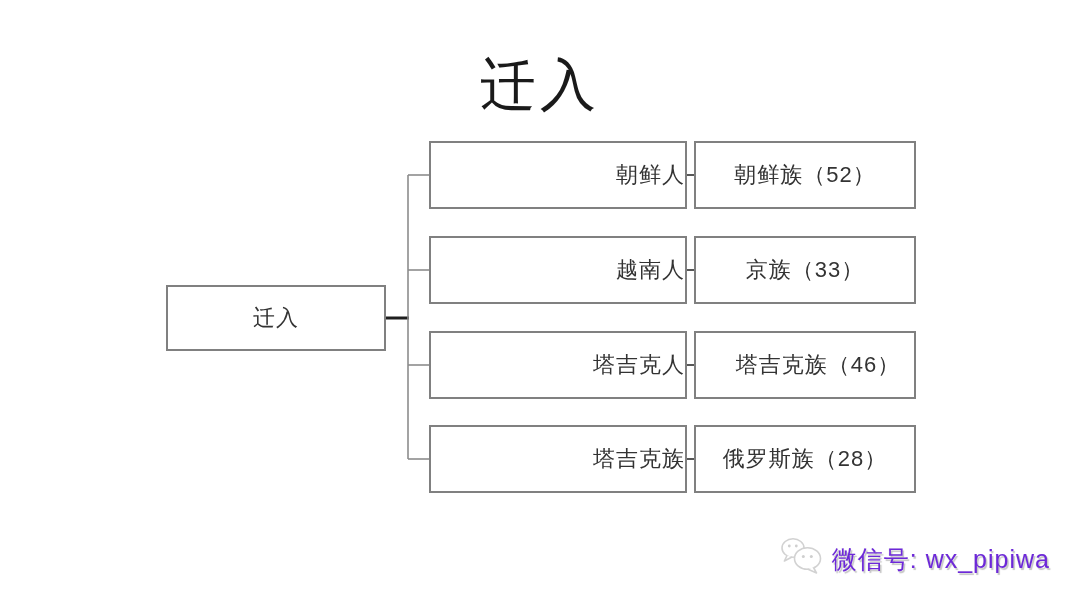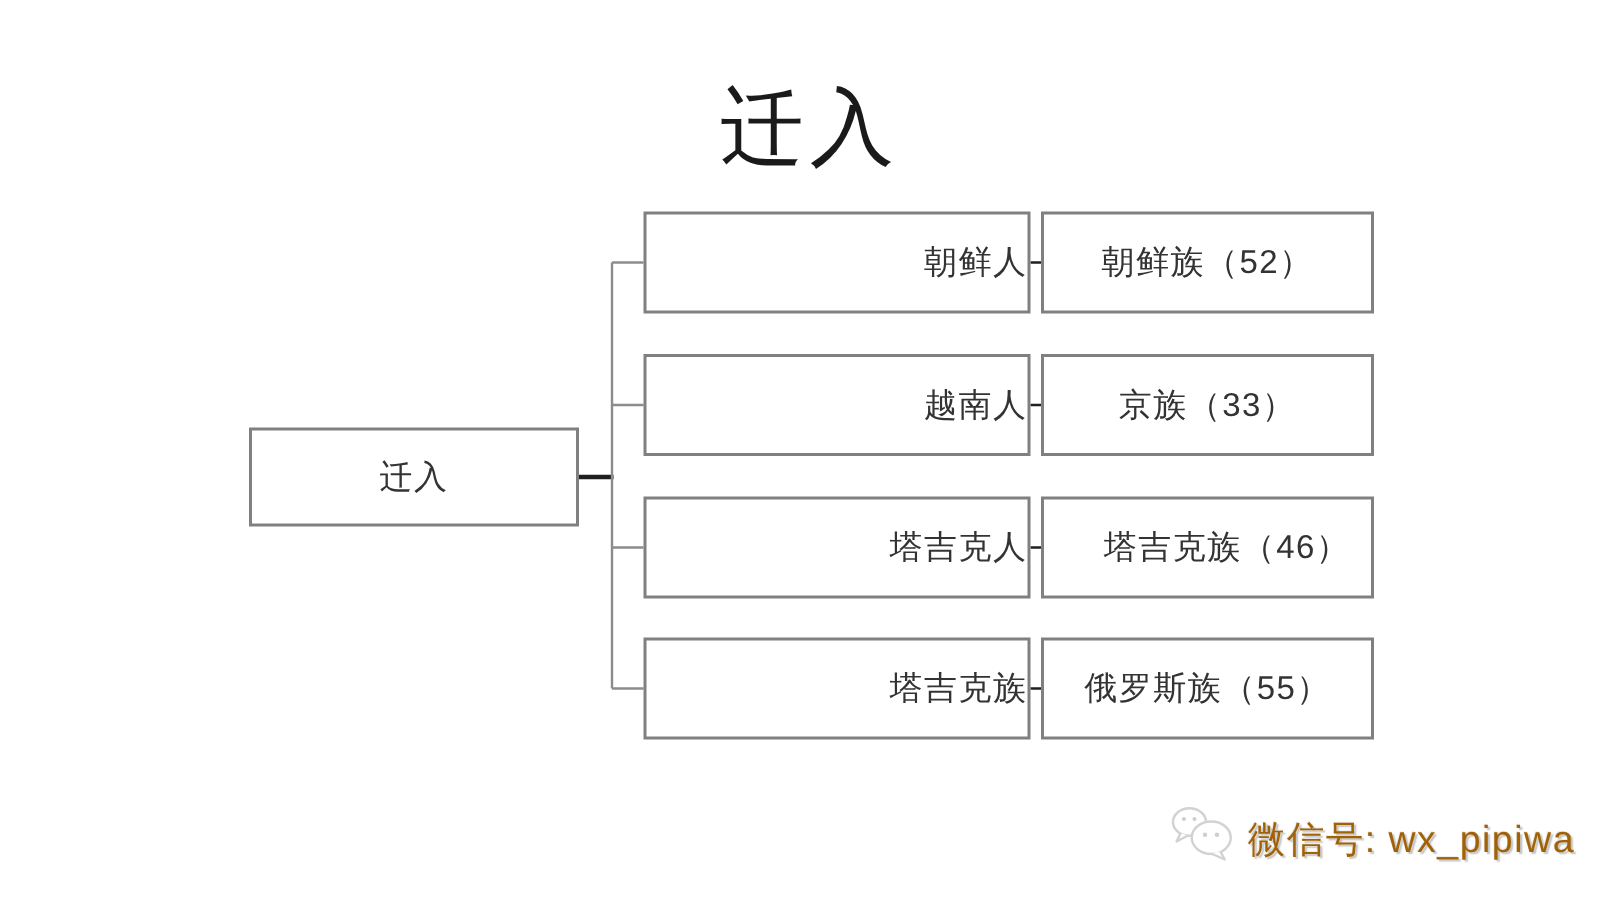--- a/index.html
+++ b/index.html
@@ -61,21 +61,21 @@
     position: absolute;
     top: 536px;
     right: 30px;
     display: flex;
     align-items: center;
     gap: 8px;
   }
   .watermark-text {
     font-size: 25px;
     letter-spacing: 1px;
-    color: #a16207;
+    color: #6d28d9;
     text-shadow: 1.5px 1.5px 1px #c4c4c4, -0.5px -0.5px 0 #ededed;
     white-space: nowrap;
   }
 </style>
 </head>
 <body>
 
 <div id="canvas">
 
   <div class="title">迁入</div>
@@ -119,21 +119,21 @@
     <span>塔吉克人</span>
   </div>
   <div class="node tgt-node row-2">
     <span>塔吉克族（46）</span>
   </div>
 
   <div class="node src-node row-3">
     <span>塔吉克族</span>
   </div>
   <div class="node tgt-node row-3">
-    <span>俄罗斯族（55）</span>
+    <span>俄罗斯族（28）</span>
   </div>
 
   <div class="watermark">
     <span>
       <svg width="44" height="42" viewBox="0 0 44 42">
         <g fill="#ffffff" stroke="#d2d2d2" stroke-width="1.6">
           <ellipse cx="13" cy="12" rx="11" ry="9.2"></ellipse>
           <path d="M7 19.5 L4.4 25 L12 21" stroke-linejoin="round"></path>
           <ellipse cx="27.5" cy="22.5" rx="13" ry="10.8"></ellipse>
           <path d="M33.5 31.5 L36.5 37 L27.5 33" stroke-linejoin="round"></path>

